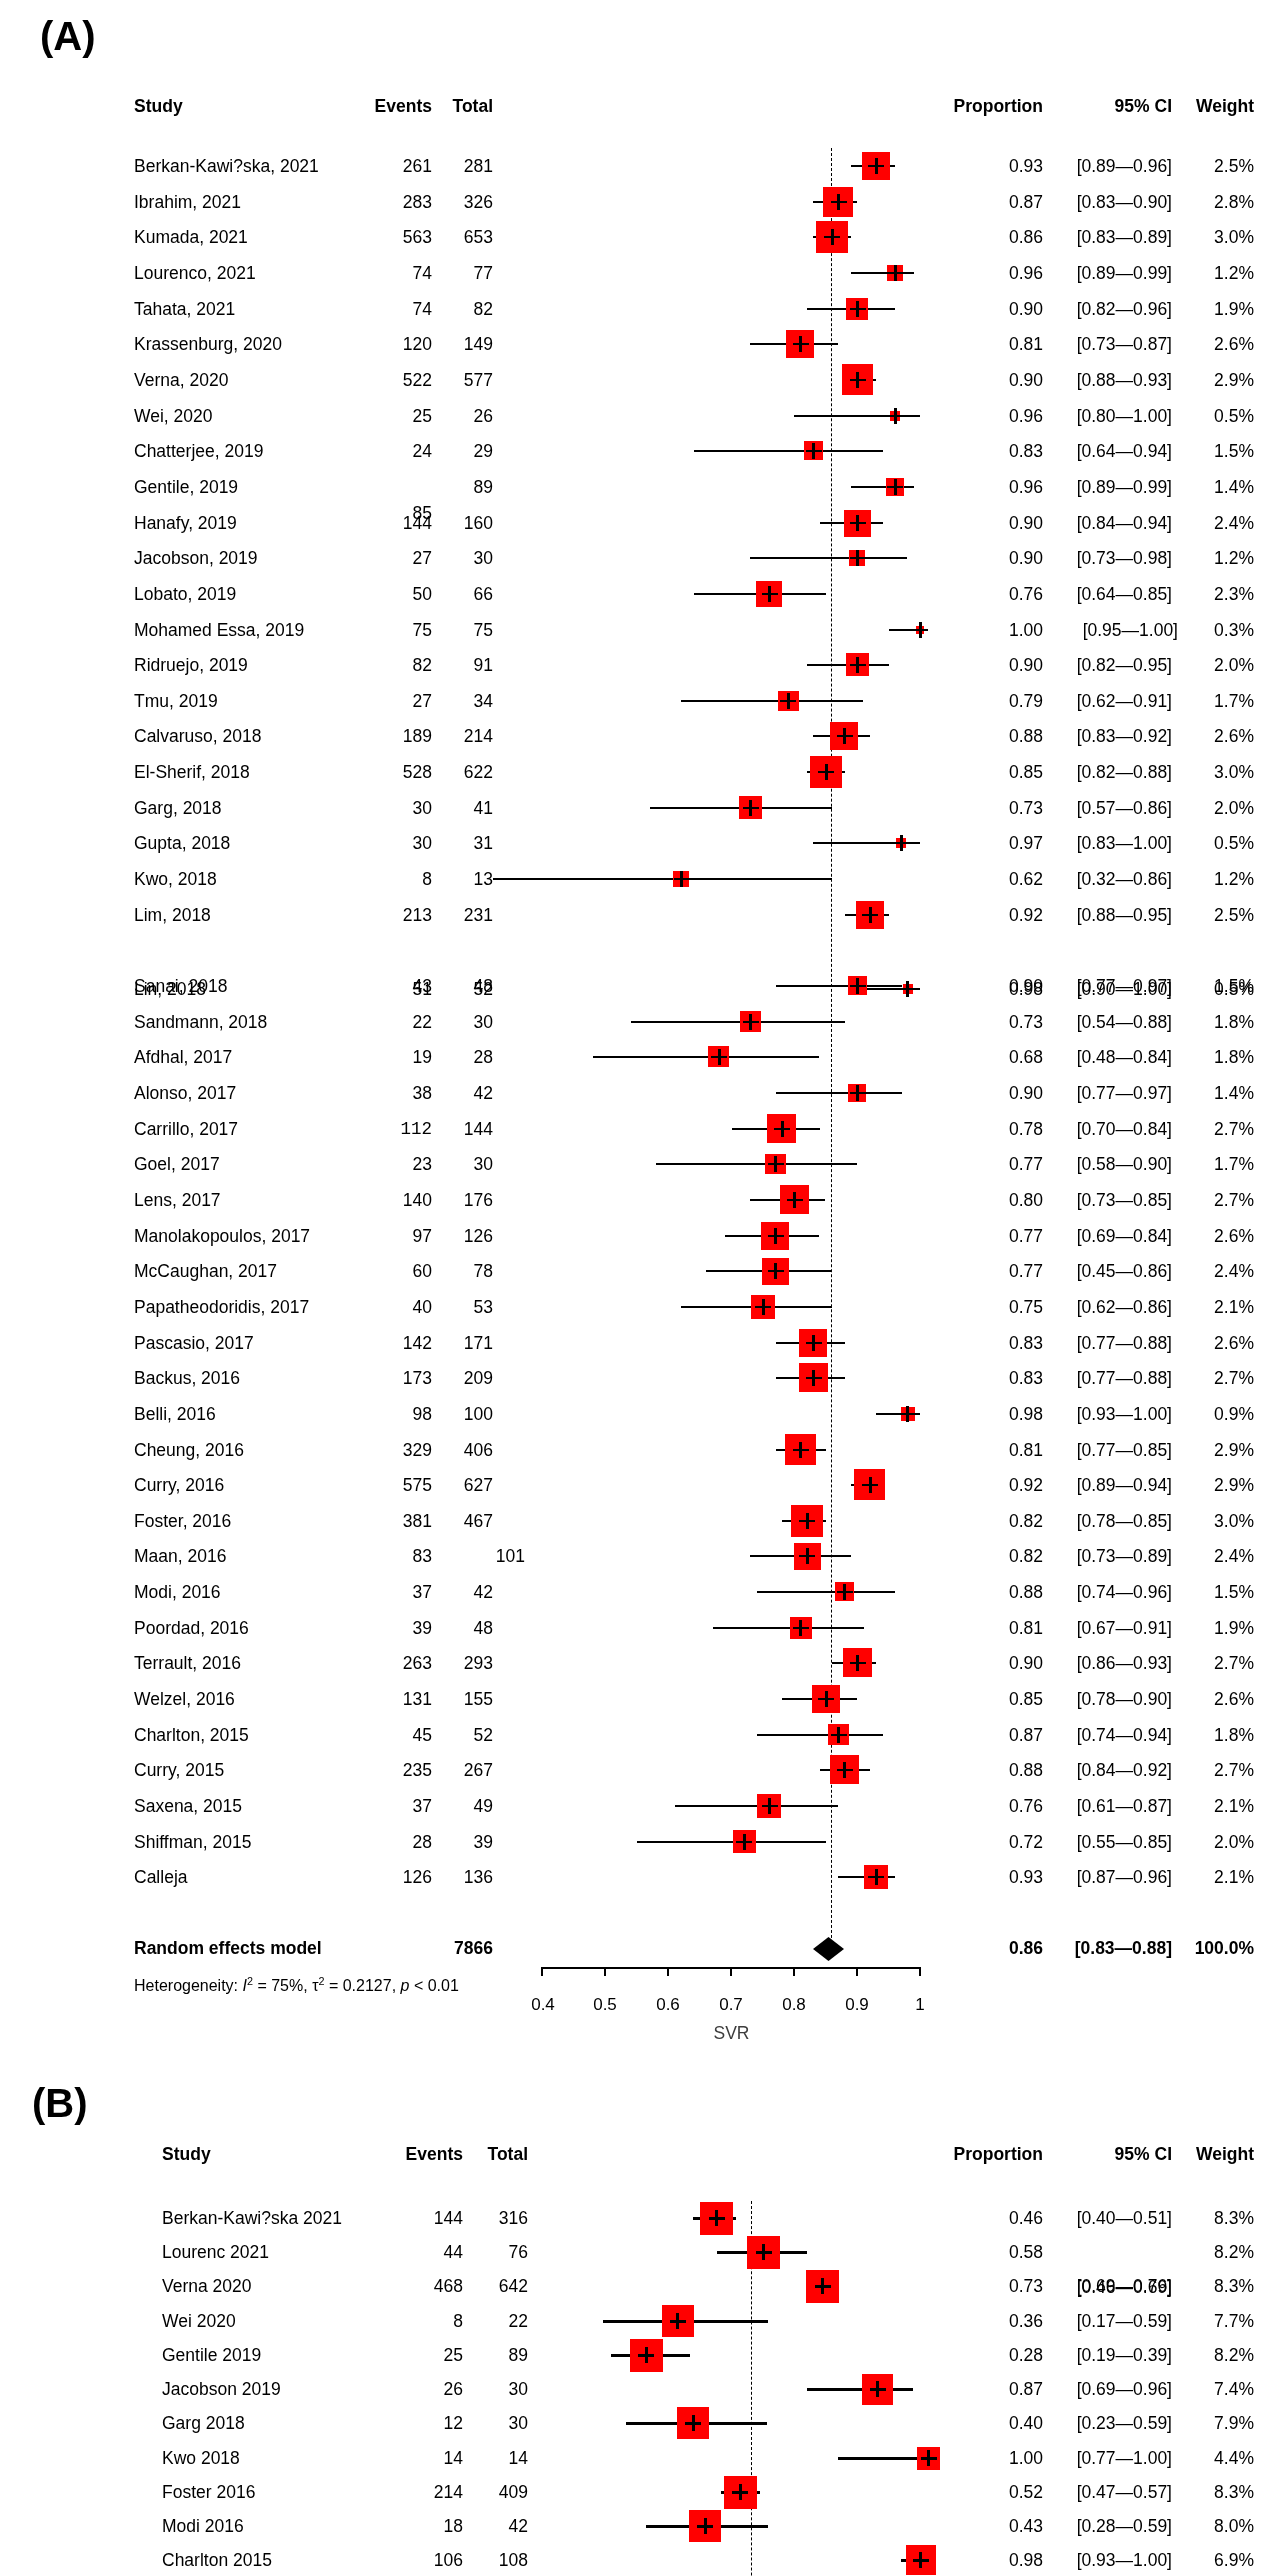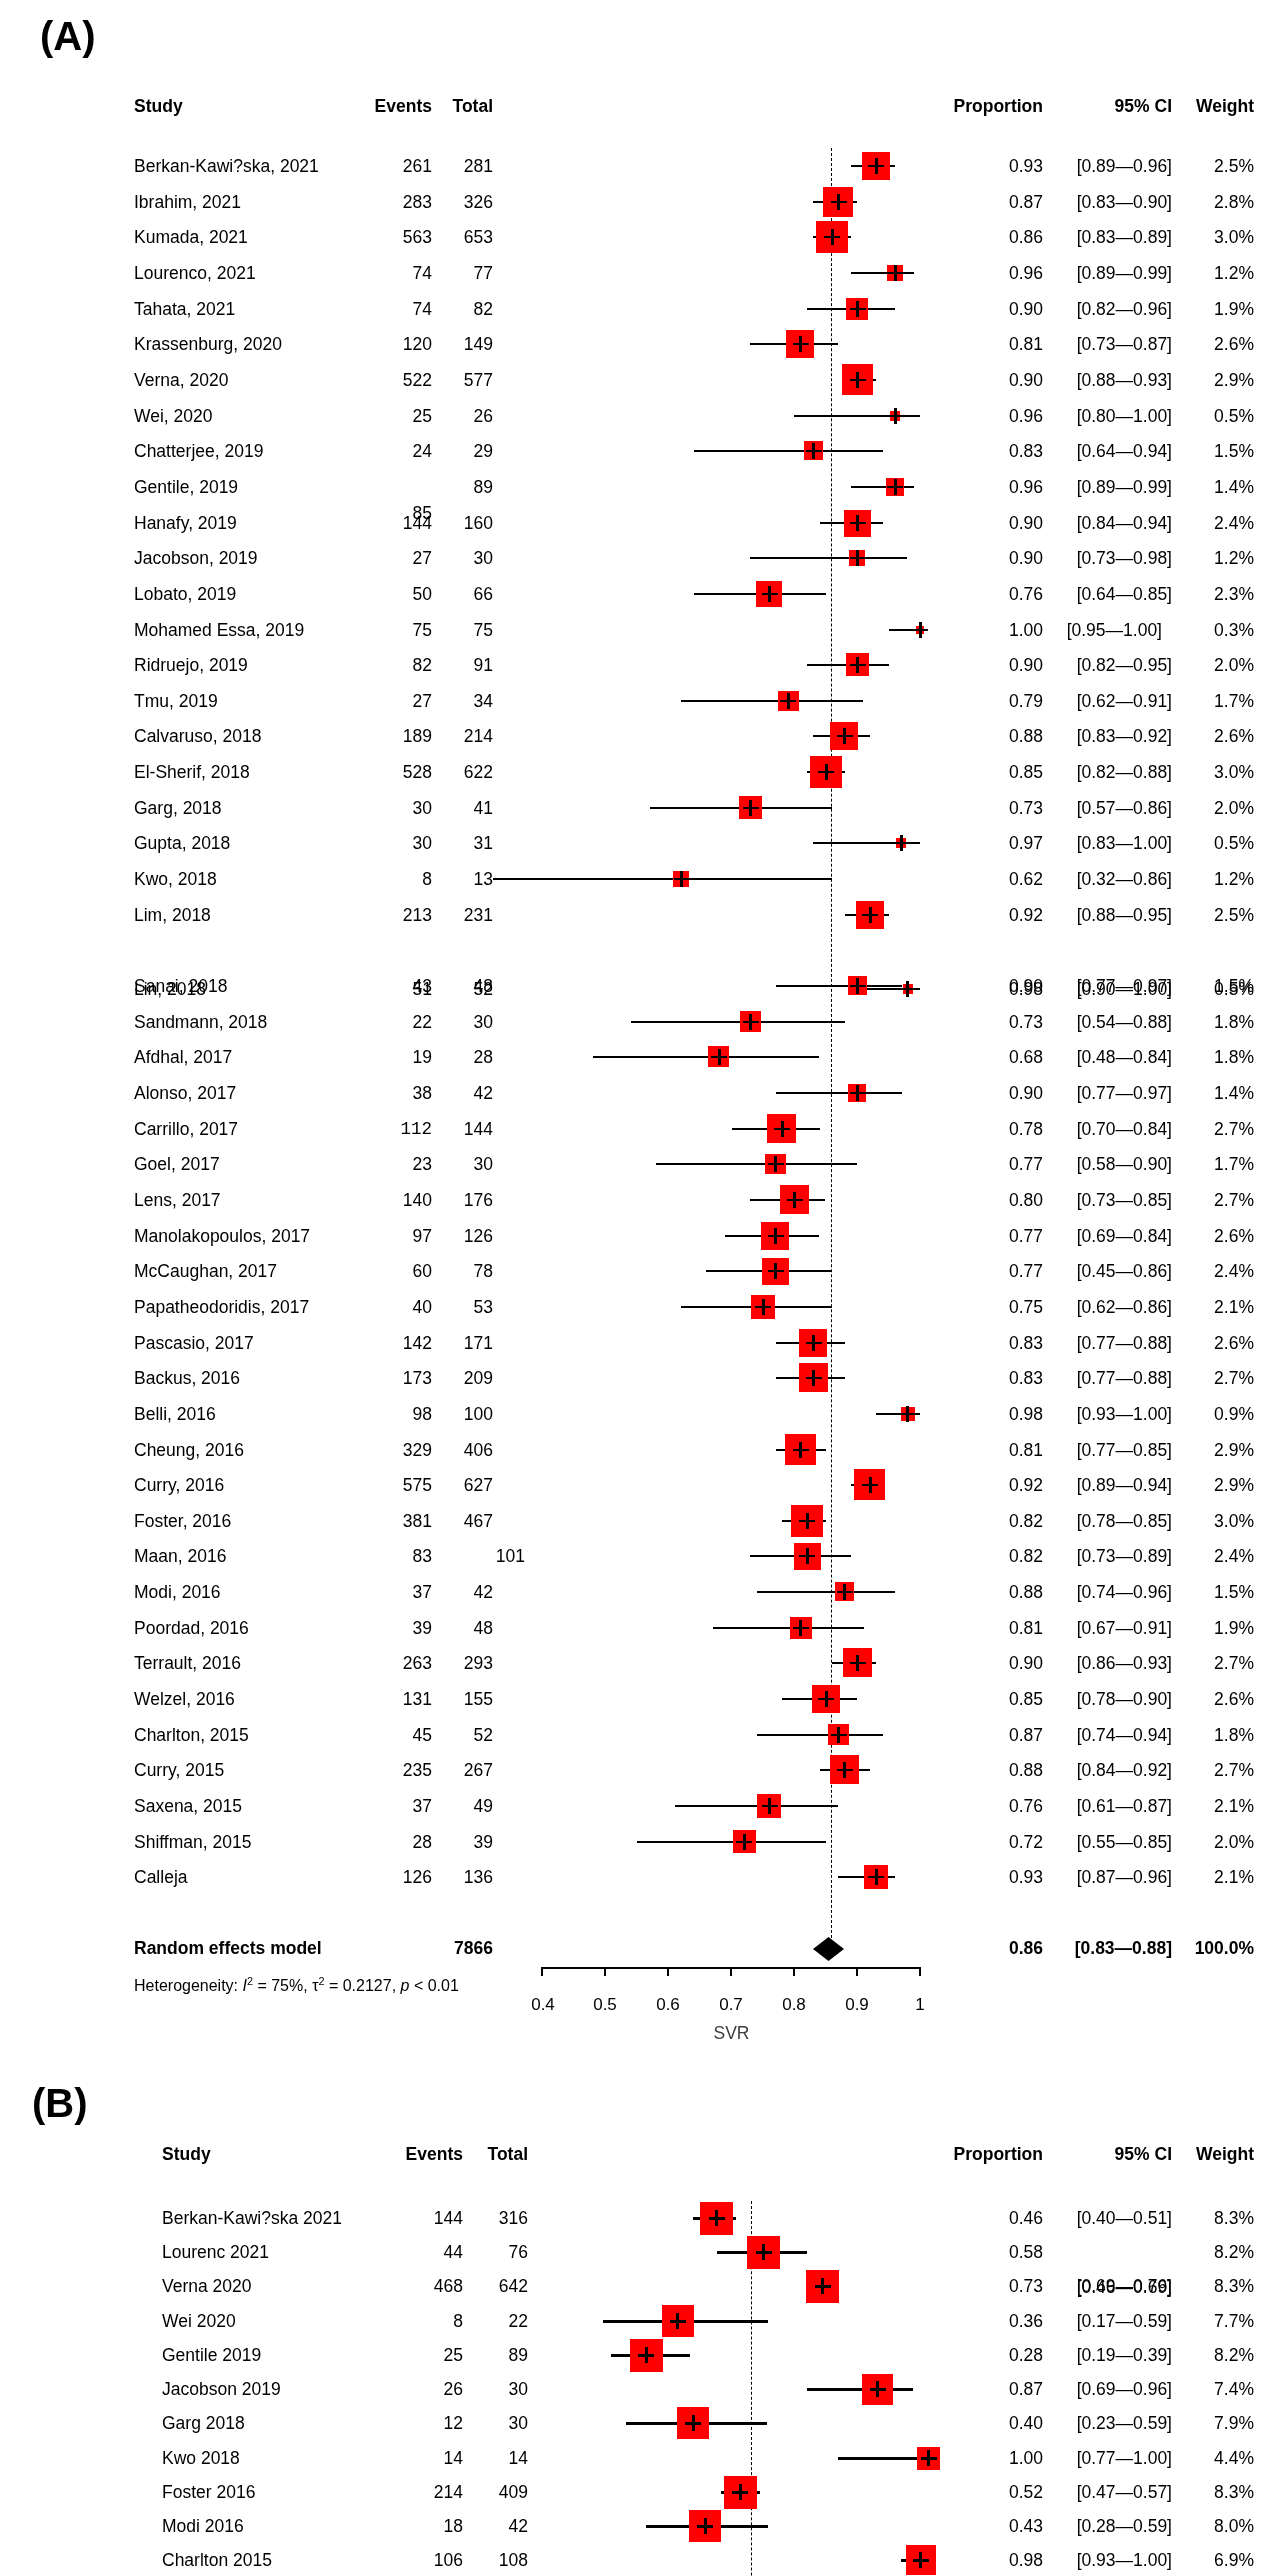--- a/index.html
+++ b/index.html
@@ -227,21 +227,21 @@
         <div class="cell" style="left: 134px;">Mohamed Essa, 2019</div>
         <div class="cell" style="right: 845px;">75</div>
         <div class="cell" style="right: 784px;">75</div>
         <div class="plotbox" style="left: 543px; top: 0px; width: 377px; height: 36px;">
           <div class="ciline" style="left: 346px; width: 31px; top: 16.5px; background: rgb(0, 0, 0);"></div>
           <div class="sq" style="left: 373px; top: 13.7px; width: 8.3px; height: 8.3px; background: rgb(255, 0, 0);"></div>
           <div class="crossH" style="left: 369px; top: 16.5px; background: rgb(0, 0, 0);"></div>
           <div class="crossV" style="left: 376px; top: 10px; background: rgb(0, 0, 0);"></div>
         </div>
         <div class="cell" style="right: 234px;">1.00</div>
-        <div class="cell" style="right: 115px;">[0.95—1.00]</div>
+        <div class="cell" style="right: 99px;">[0.95—1.00]</div>
         <div class="cell" style="right: 23px;">0.3%</div>
       </div>
       <div class="row" style="top: 647px; height: 36px; line-height: 36px;">
         <div class="cell" style="left: 134px;">Ridruejo, 2019</div>
         <div class="cell" style="right: 845px;">82</div>
         <div class="cell" style="right: 784px;">91</div>
         <div class="plotbox" style="left: 543px; top: 0px; width: 377px; height: 36px;">
           <div class="ciline" style="left: 264px; width: 82px; top: 16.5px; background: rgb(0, 0, 0);"></div>
           <div class="sq" style="left: 303px; top: 6.2px; width: 23px; height: 23px; background: rgb(255, 0, 0);"></div>
           <div class="crossH" style="left: 307px; top: 16.5px; background: rgb(0, 0, 0);"></div>

